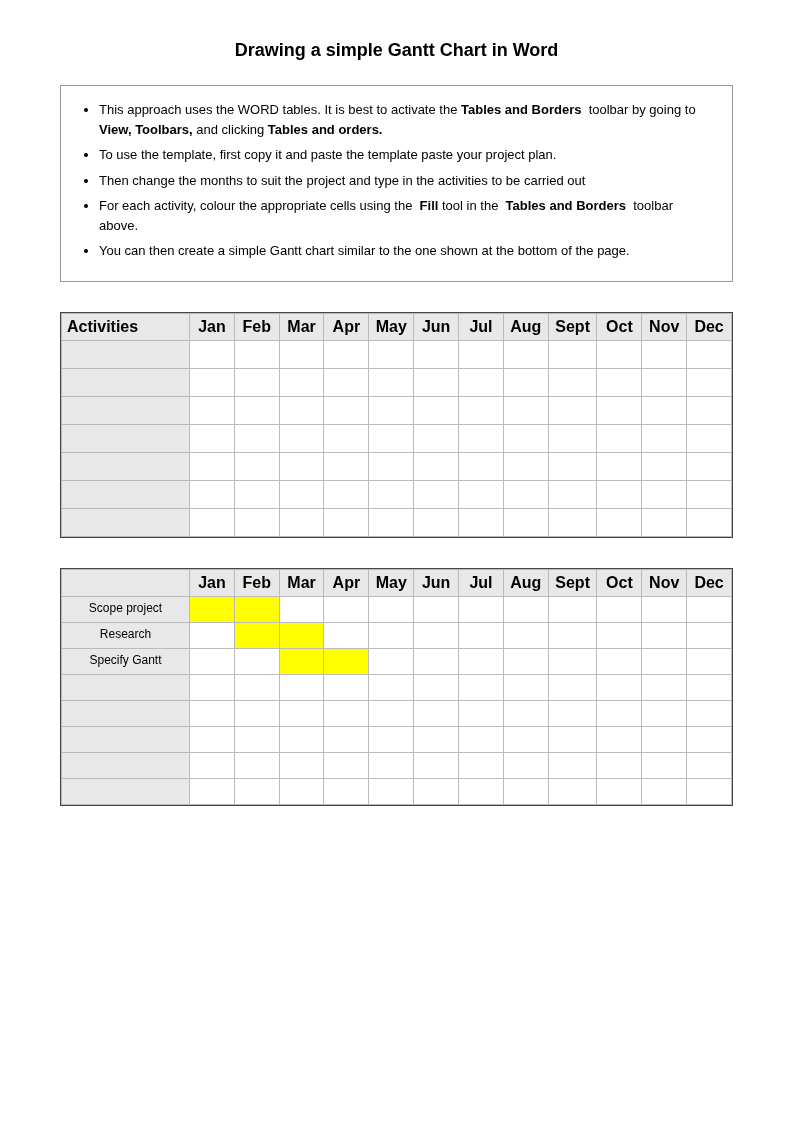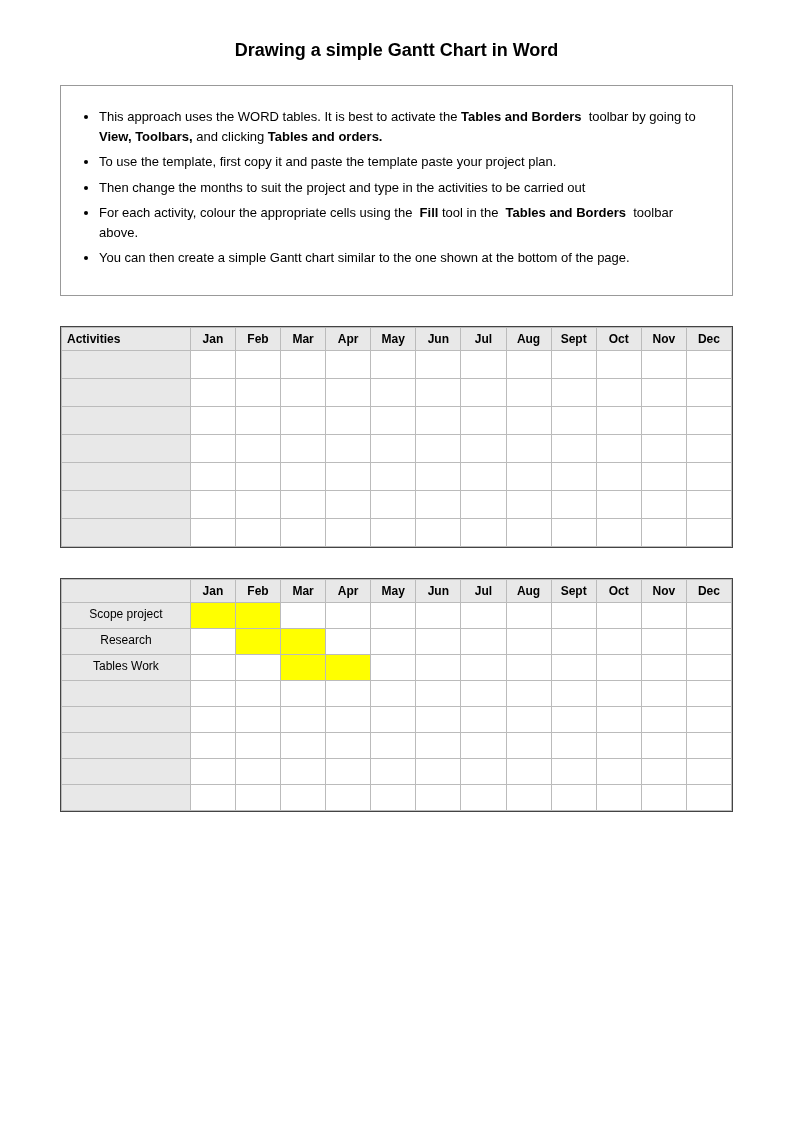--- a/index.html
+++ b/index.html
@@ -16,21 +16,21 @@
     h1 {
       text-align: center;
       font-size: 18px;
       font-weight: bold;
       margin-bottom: 24px;
       font-family: Liberation Sans, sans-serif;
     }
 
     .info-box {
       border: 1px solid #999;
-      padding: 21px 18px;
+      padding: 14px 18px;
       margin-bottom: 30px;
       background: #fff;
     }
 
     .info-box ul {
       list-style: disc;
       padding-left: 20px;
     }
 
     .info-box ul li {
@@ -62,21 +62,21 @@
       text-align: left;
       font-weight: bold;
       background: #e8e8e8;
       width: 120px;
       min-width: 100px;
     }
 
     .gantt-table thead th {
       background: #e8e8e8;
       font-weight: bold;
-      font-size: 12px;
+      font-size: 16px;
     }
 
     .gantt-table td {
       height: 28px;
       background: #f0f0f0;
     }
 
     .gantt-table td.white-cell {
       background: #fff;
     }
@@ -320,21 +320,21 @@
         <td class="white-cell"></td>
         <td class="white-cell"></td>
         <td class="white-cell"></td>
         <td class="white-cell"></td>
         <td class="white-cell"></td>
         <td class="white-cell"></td>
         <td class="white-cell"></td>
       </tr>
 
       <tr class="gantt-body-row">
-        <td class="activity-col">Tables Work</td>
+        <td class="activity-col">Specify Gantt</td>
         <td class="white-cell"></td>
         <td class="white-cell"></td>
         <td class="yellow"></td>
         <td class="yellow"></td>
         <td class="white-cell"></td>
         <td class="white-cell"></td>
         <td class="white-cell"></td>
         <td class="white-cell"></td>
         <td class="white-cell"></td>
         <td class="white-cell"></td>

